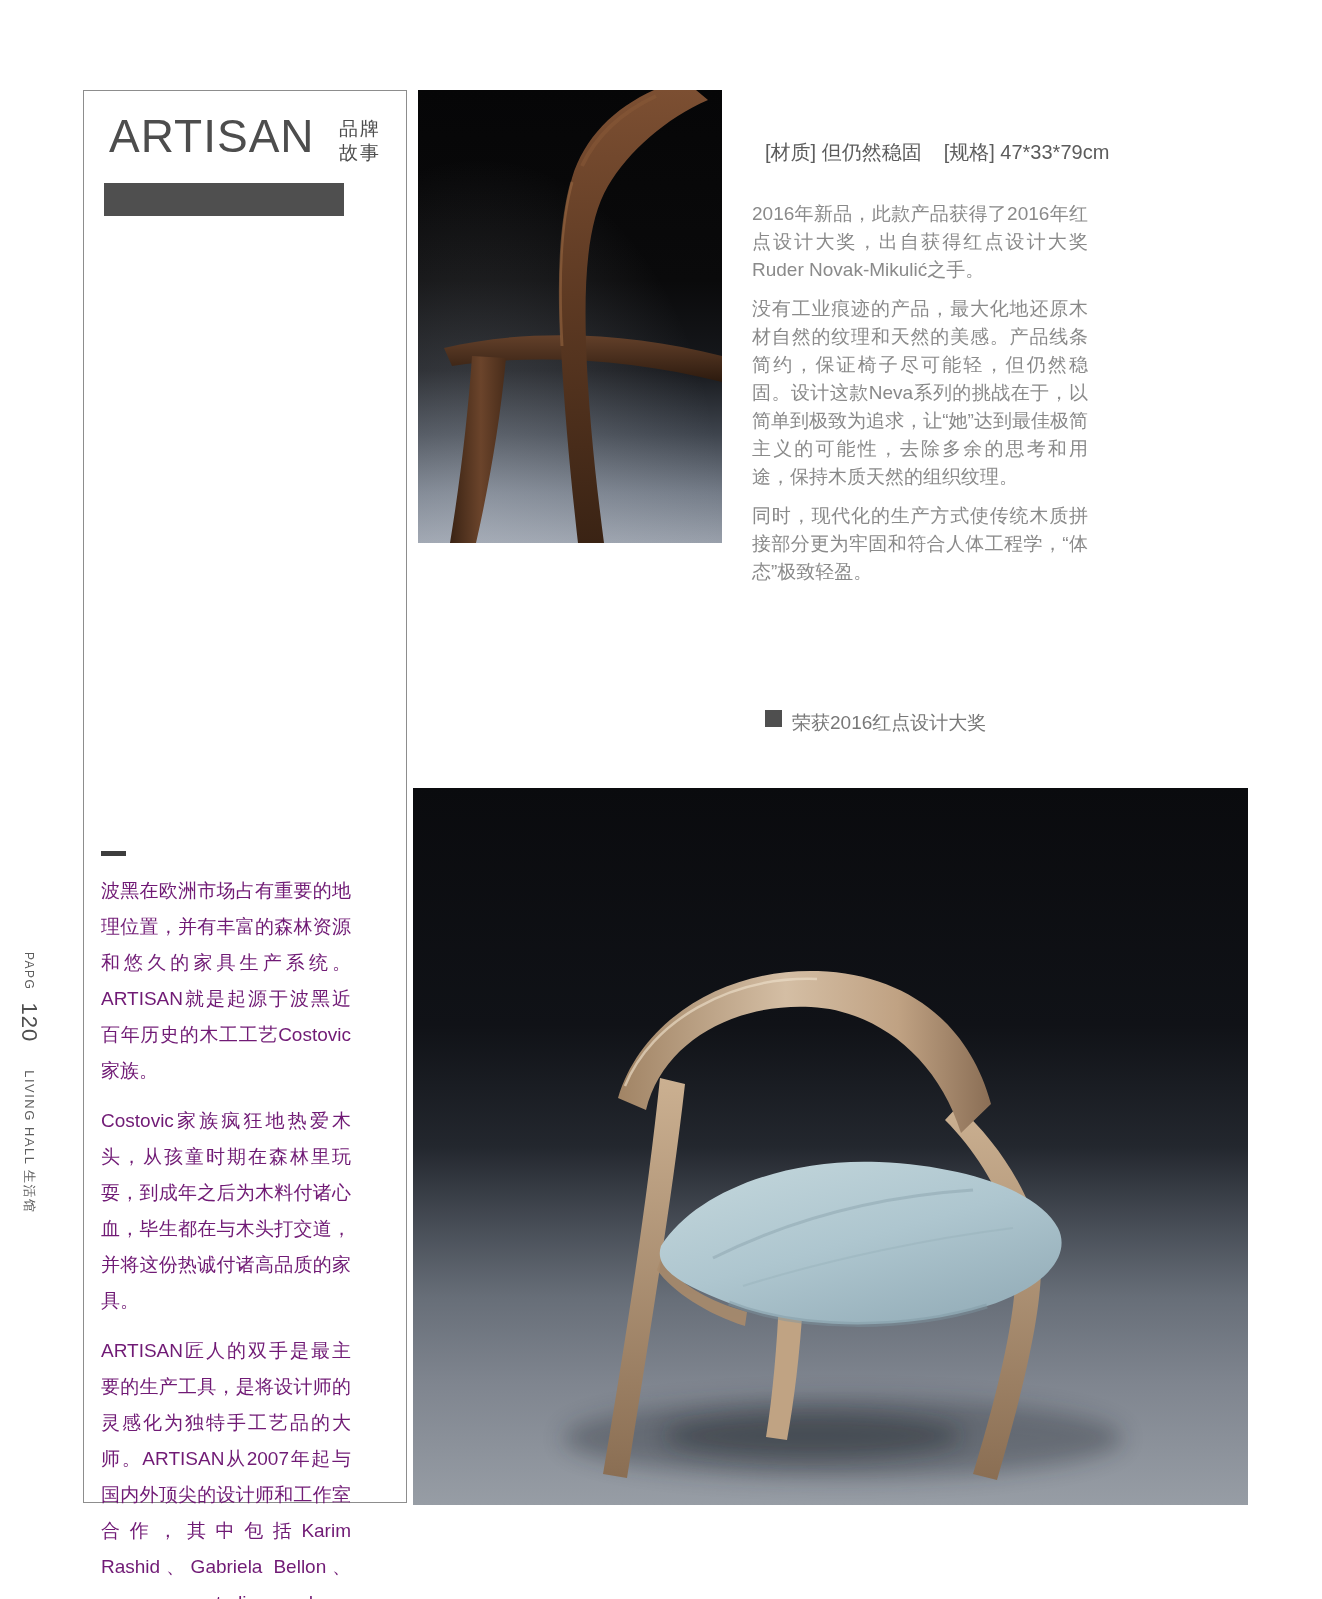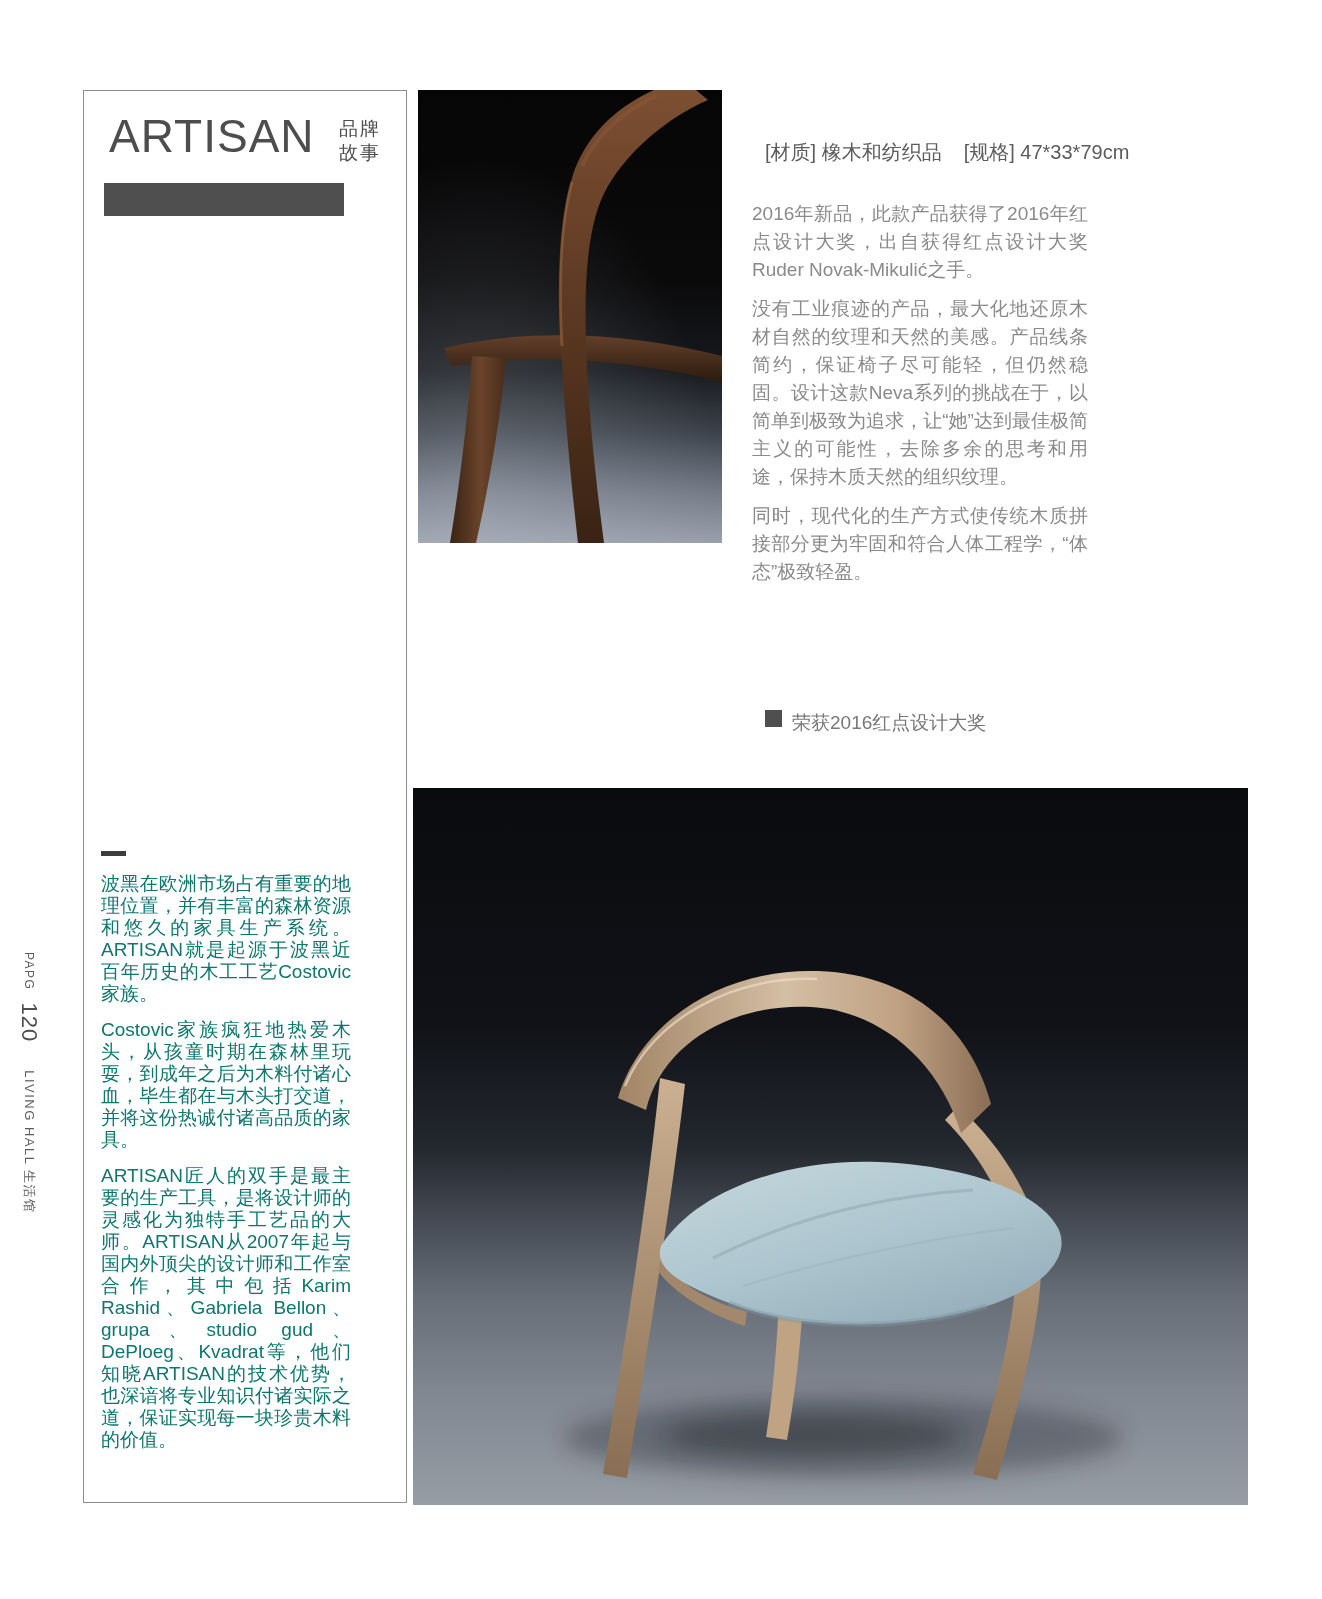--- a/index.html
+++ b/index.html
@@ -18,21 +18,21 @@
   .side-num{font-size:22px;letter-spacing:1px;color:#4f4f4f;}
   .side-sep{width:1.5px;height:34px;background:#7a7a7a;margin:0 2px;}
   .side-sect{font-size:13px;letter-spacing:1.5px;}
   
   .brand-box{position:absolute;left:83px;top:90px;width:324px;height:1413px;border:1.5px solid #8d8d8d;box-sizing:border-box;}
   .brand-logo{position:absolute;left:25px;top:18px;font-size:46px;letter-spacing:1px;color:#4d4d4d;}
   .brand-tag{position:absolute;left:216px;top:26px;font-size:19px;line-height:24px;letter-spacing:2px;color:#4d4d4d;margin-left:39px;}
   .brand-bar{position:absolute;left:20px;top:92px;width:240px;height:33px;background:#4f4f4f;}
   .brand-text{position:absolute;left:17px;top:760px;width:250px;}
   .brand-dash{width:25px;height:5px;background:#3d3d3d;margin:0 0 17px 0;}
-  .brand-text p{margin:0 0 14px 0;font-size:19px;line-height:22px;color:#0f766e;text-align:justify;}
+  .brand-text p{margin:0 0 14px 0;font-size:19px;line-height:36px;color:#701a75;text-align:justify;}
   
   .prod-title{position:absolute;left:765px;top:84px;font-size:31px;color:#4a4a4a;letter-spacing:0.5px;}
   .prod-specs{position:absolute;left:765px;top:139px;font-size:20px;color:#5c5c5c;}
   .prod-specs .gap{display:inline-block;width:22px;}
   .prod-copy{position:absolute;left:752px;top:200px;width:336px;}
   .prod-copy p{margin:0 0 11px 0;font-size:19px;line-height:28px;color:#8a8a8a;text-align:justify;}
   .prod-bullets{position:absolute;left:765px;top:710px;width:430px;}
   .bullet-row{display:flex;margin-bottom:12px;}
   .bullet-sq{width:17px;height:17px;background:#4f4f4f;margin-right:10px;flex:0 0 auto;}
   .bullet-txt{font-size:19px;color:#787878;white-space:nowrap;}
@@ -105,21 +105,21 @@
       <path d="M 26,258 C 110,238 210,242 304,266 L 304,292 C 210,268 112,264 34,276 Z" fill="url(#t-woodSeat)"></path>
       <path d="M 54,266 L 88,268 C 82,334 70,400 58,453 L 32,453 C 42,392 50,326 54,266 Z" fill="url(#t-woodLeg)"></path>
       <path d="M 236,0 C 196,18 166,48 154,88 C 143,125 139,185 143,258 C 147,330 154,400 160,453
                L 186,453 C 178,392 170,320 168,252 C 166,185 170,130 190,96 C 210,62 248,28 290,10 L 278,0 Z" fill="url(#t-woodLimb)"></path>
       <path d="M 154,92 C 144,128 140,186 144,256" fill="none" stroke="#9a6a44" stroke-width="3" opacity="0.55"></path>
       <path d="M 238,6 C 204,22 178,46 164,76" fill="none" stroke="#8a5a38" stroke-width="4" opacity="0.5"></path>
     </svg>
   </div>
 
   <div class="prod-specs">
-    <span>[材质] 橡木和纺织品</span><span class="gap"></span><span>[规格] 47*33*79cm</span>
+    <span>[材质] 但仍然稳固</span><span class="gap"></span><span>[规格] 47*33*79cm</span>
   </div>
 
   <div class="prod-copy">
     <p>2016年新品，此款产品获得了2016年红点设计大奖，出自获得红点设计大奖Ruder Novak-Mikulić之手。</p>
     <p>没有工业痕迹的产品，最大化地还原木材自然的纹理和天然的美感。产品线条简约，保证椅子尽可能轻，但仍然稳固。设计这款Neva系列的挑战在于，以简单到极致为追求，让“她”达到最佳极简主义的可能性，去除多余的思考和用途，保持木质天然的组织纹理。</p>
     <p>同时，现代化的生产方式使传统木质拼接部分更为牢固和符合人体工程学，“体态”极致轻盈。</p>
   </div>
 
   <div class="prod-bullets">
     <div class="bullet-row">

